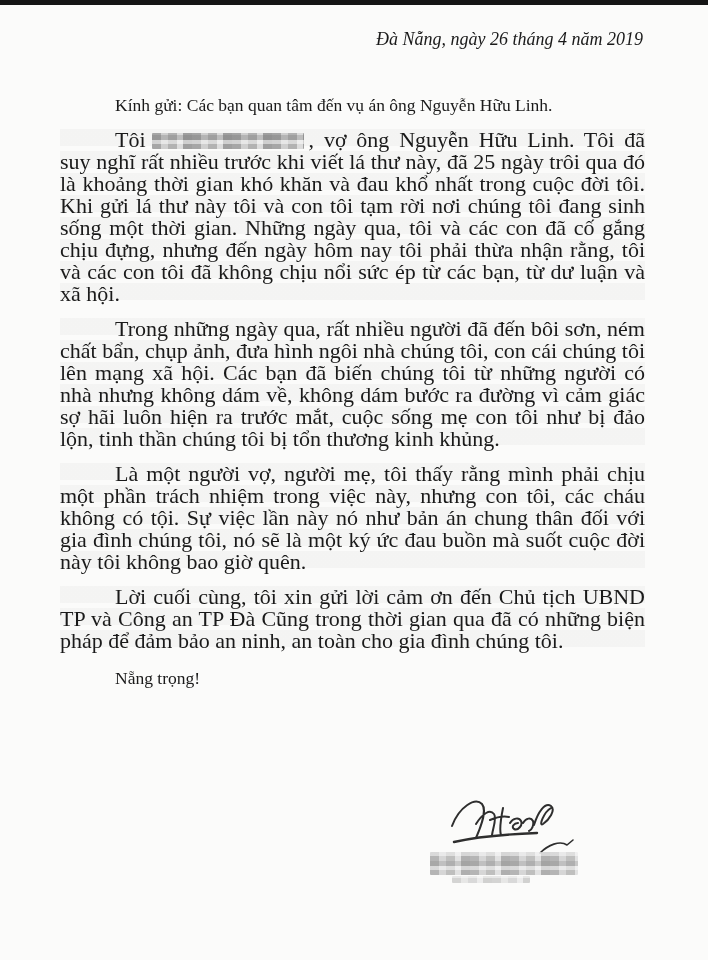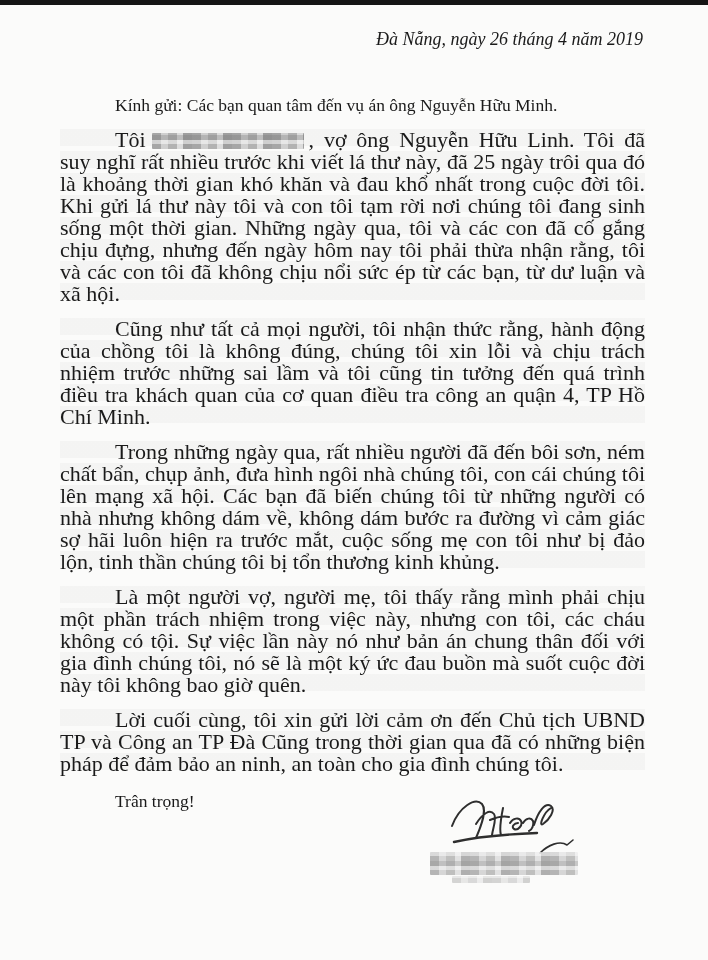--- a/index.html
+++ b/index.html
@@ -82,34 +82,33 @@
 <body>
 
 <div class="screen">
 
   <div class="top-bar"></div>
 
   <div class="letter">
 
     <div class="dateline">Đà Nẵng, ngày 26 tháng 4 năm 2019</div>
 
-    <div class="salutation">Kính gửi: Các bạn quan tâm đến vụ án ông Nguyễn Hữu Minh.</div>
+    <div class="salutation">Kính gửi: Các bạn quan tâm đến vụ án ông Nguyễn Hữu Linh.</div>
 
     <p class="para"><span>Tôi</span><span class="redact redact-name-inline"></span><span>, vợ ông Nguyễn Hữu Linh. Tôi đã suy nghĩ rất nhiều trước khi viết lá thư này, đã 25 ngày trôi qua đó là khoảng thời gian khó khăn và đau khổ nhất trong cuộc đời tôi. Khi gửi lá thư này tôi và con tôi tạm rời nơi chúng tôi đang sinh sống một thời gian. Những ngày qua, tôi và các con đã cố gắng chịu đựng, nhưng đến ngày hôm nay tôi phải thừa nhận rằng, tôi và các con tôi đã không chịu nổi sức ép từ các bạn, từ dư luận và xã hội.</span></p>
 
-    <p class="para">Cũng như tất cả mọi người, tôi nhận thức rằng, hành động của chồng tôi là không đúng, chúng tôi xin lỗi và chịu trách nhiệm trước những sai lầm và tôi cũng tin tưởng đến quá trình điều tra khách quan của cơ quan điều tra công an quận 4, TP Hồ Chí Minh.</p>
 
     <p class="para">Trong những ngày qua, rất nhiều người đã đến bôi sơn, ném chất bẩn, chụp ảnh, đưa hình ngôi nhà chúng tôi, con cái chúng tôi lên mạng xã hội. Các bạn đã biến chúng tôi từ những người có nhà nhưng không dám về, không dám bước ra đường vì cảm giác sợ hãi luôn hiện ra trước mắt, cuộc sống mẹ con tôi như bị đảo lộn, tinh thần chúng tôi bị tổn thương kinh khủng.</p>
 
     <p class="para">Là một người vợ, người mẹ, tôi thấy rằng mình phải chịu một phần trách nhiệm trong việc này, nhưng con tôi, các cháu không có tội. Sự việc lần này nó như bản án chung thân đối với gia đình chúng tôi, nó sẽ là một ký ức đau buồn mà suốt cuộc đời này tôi không bao giờ quên.</p>
 
 
     <p class="para">Lời cuối cùng, tôi xin gửi lời cảm ơn đến Chủ tịch UBND TP và Công an TP Đà Cũng trong thời gian qua đã có những biện pháp để đảm bảo an ninh, an toàn cho gia đình chúng tôi.</p>
 
-    <div class="closing">Trân trọng!</div>
+    <div class="closing">Nẵng trọng!</div>
 
   </div>
 
   <div class="sig-zone">
     <svg class="sig-svg" width="150" height="75" viewBox="0 0 150 75">
       <g fill="none" stroke="#2e2e2e" stroke-width="2" stroke-linecap="round" stroke-linejoin="round">
         <path d="M12 36 C 19 17, 35 7, 42 14 C 47 20, 42 34, 36 48
              M36 34 C 43 23, 50 19, 54 24 C 57 28, 53 38, 52 45
              M50 30 C 57 27, 64 26, 69 27
              M63 18 C 61 28, 59 39, 61 45

